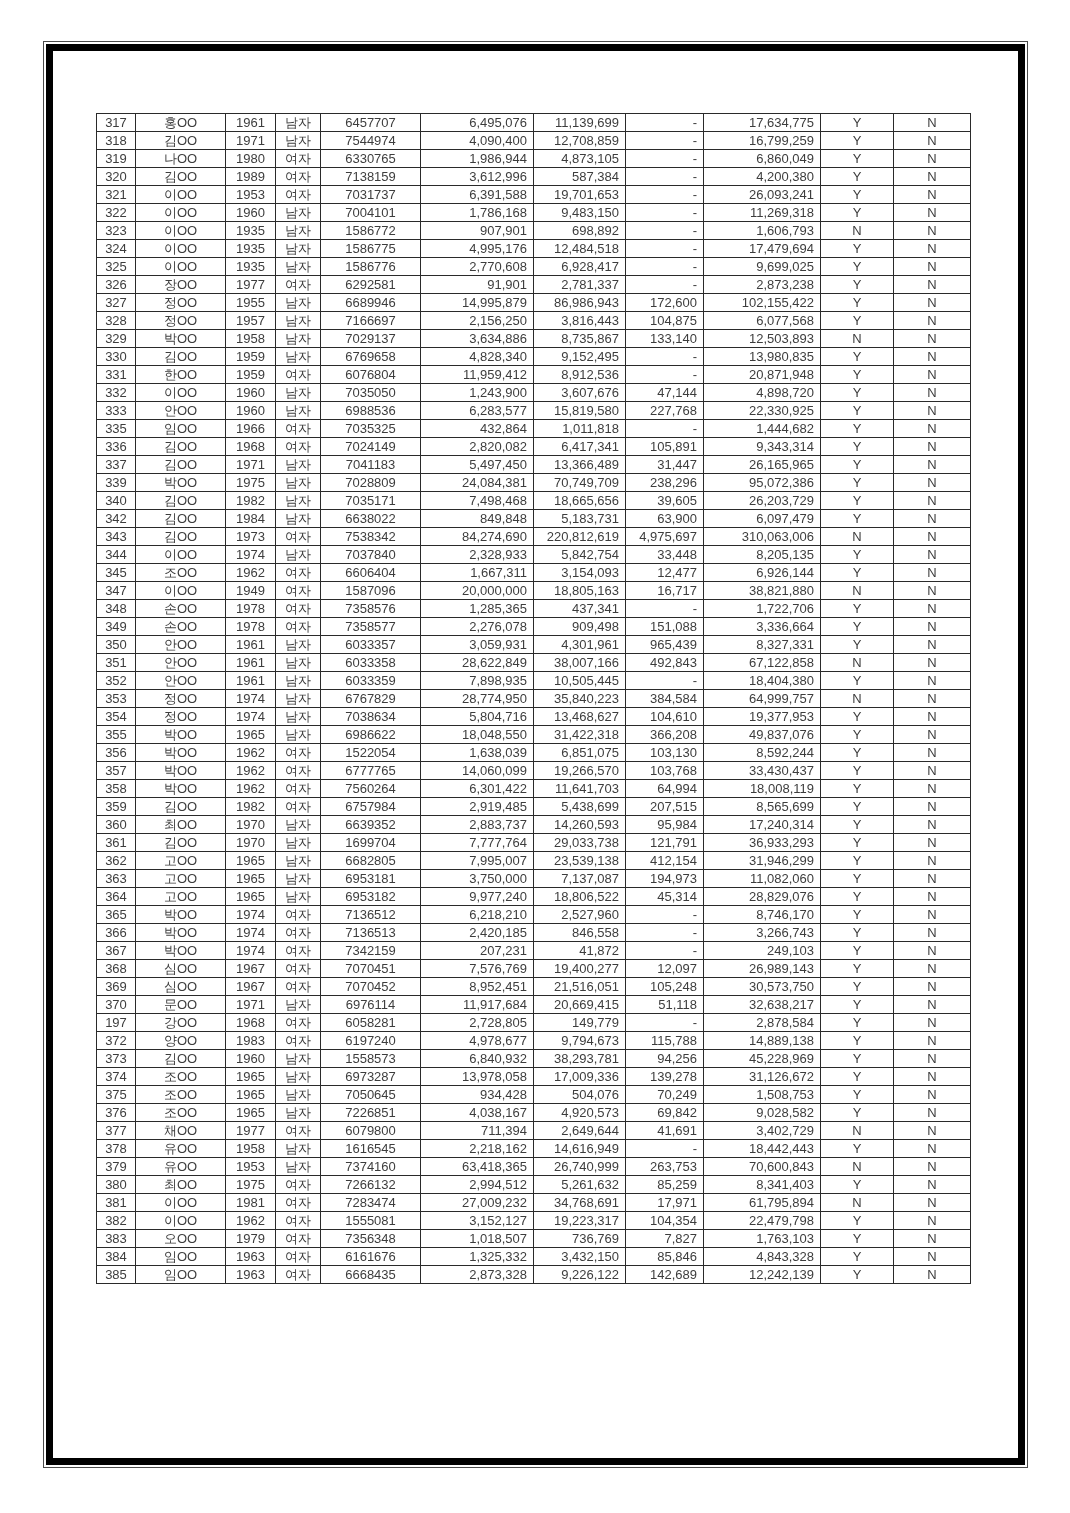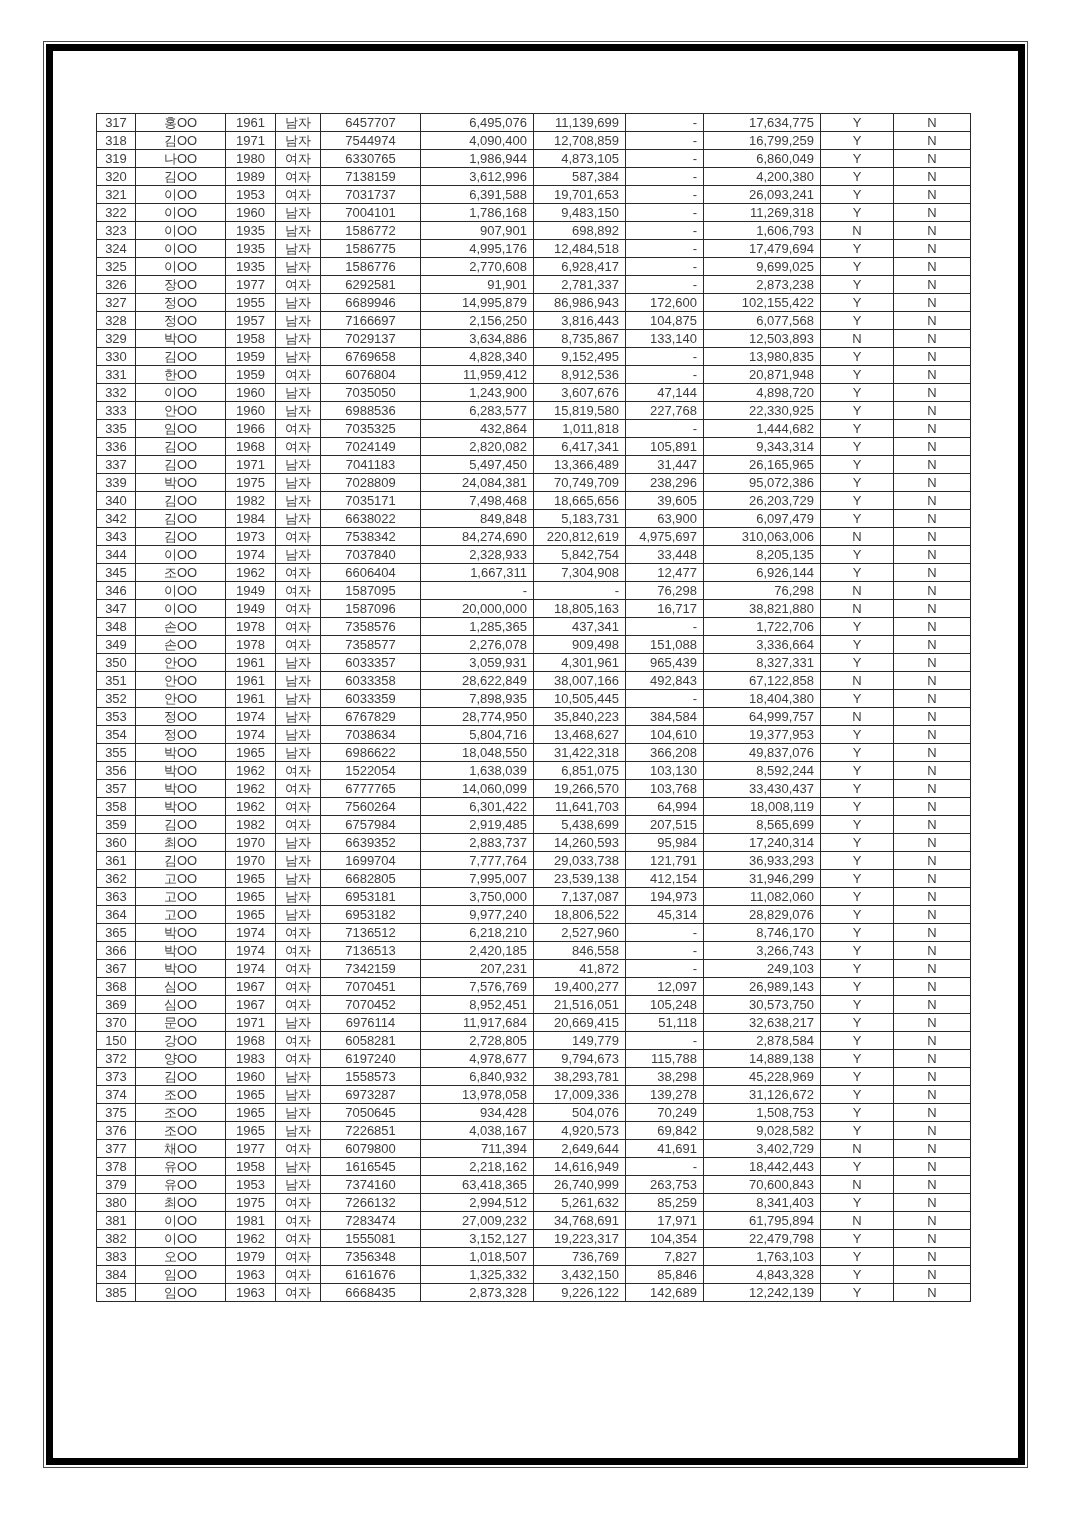--- a/index.html
+++ b/index.html
@@ -368,37 +368,24 @@
         <td class="c">Y</td>
         <td class="c">N</td>
       </tr>
       <tr>
         <td class="c">345</td>
         <td class="c">조OO</td>
         <td class="c">1962</td>
         <td class="c">여자</td>
         <td class="c">6606404</td>
         <td class="r">1,667,311</td>
-        <td class="r">7,304,908</td>
+        <td class="r">3,154,093</td>
         <td class="r">12,477</td>
         <td class="r">6,926,144</td>
         <td class="c">Y</td>
-        <td class="c">N</td>
-      </tr>
-      <tr>
-        <td class="c">346</td>
-        <td class="c">이OO</td>
-        <td class="c">1949</td>
-        <td class="c">여자</td>
-        <td class="c">1587095</td>
-        <td class="r">-</td>
-        <td class="r">-</td>
-        <td class="r">76,298</td>
-        <td class="r">76,298</td>
-        <td class="c">N</td>
         <td class="c">N</td>
       </tr>
       <tr>
         <td class="c">347</td>
         <td class="c">이OO</td>
         <td class="c">1949</td>
         <td class="c">여자</td>
         <td class="c">1587096</td>
         <td class="r">20,000,000</td>
         <td class="r">18,805,163</td>
@@ -700,21 +687,21 @@
         <td class="c">남자</td>
         <td class="c">6976114</td>
         <td class="r">11,917,684</td>
         <td class="r">20,669,415</td>
         <td class="r">51,118</td>
         <td class="r">32,638,217</td>
         <td class="c">Y</td>
         <td class="c">N</td>
       </tr>
       <tr>
-        <td class="c">150</td>
+        <td class="c">197</td>
         <td class="c">강OO</td>
         <td class="c">1968</td>
         <td class="c">여자</td>
         <td class="c">6058281</td>
         <td class="r">2,728,805</td>
         <td class="r">149,779</td>
         <td class="r">-</td>
         <td class="r">2,878,584</td>
         <td class="c">Y</td>
         <td class="c">N</td>
@@ -733,21 +720,21 @@
         <td class="c">N</td>
       </tr>
       <tr>
         <td class="c">373</td>
         <td class="c">김OO</td>
         <td class="c">1960</td>
         <td class="c">남자</td>
         <td class="c">1558573</td>
         <td class="r">6,840,932</td>
         <td class="r">38,293,781</td>
-        <td class="r">38,298</td>
+        <td class="r">94,256</td>
         <td class="r">45,228,969</td>
         <td class="c">Y</td>
         <td class="c">N</td>
       </tr>
       <tr>
         <td class="c">374</td>
         <td class="c">조OO</td>
         <td class="c">1965</td>
         <td class="c">남자</td>
         <td class="c">6973287</td>

